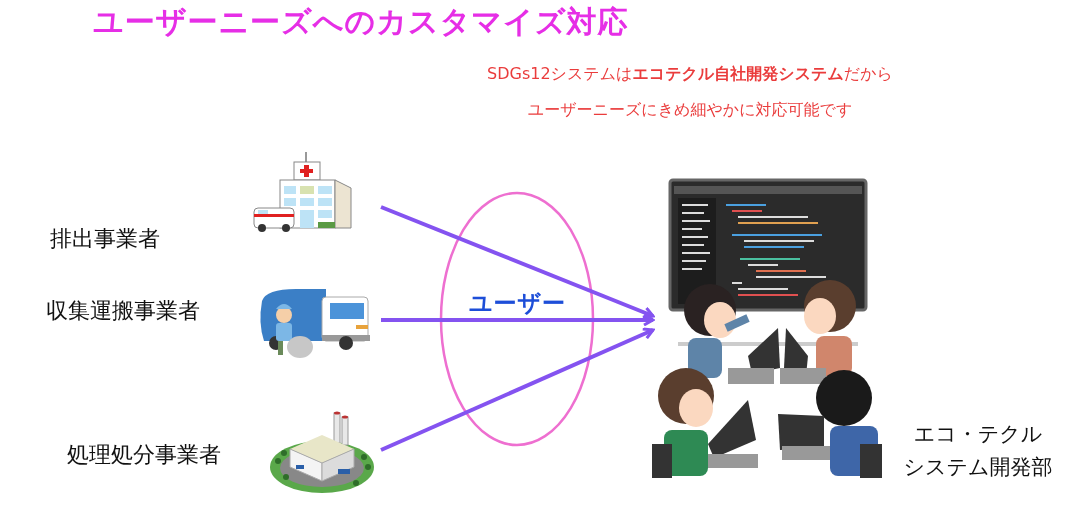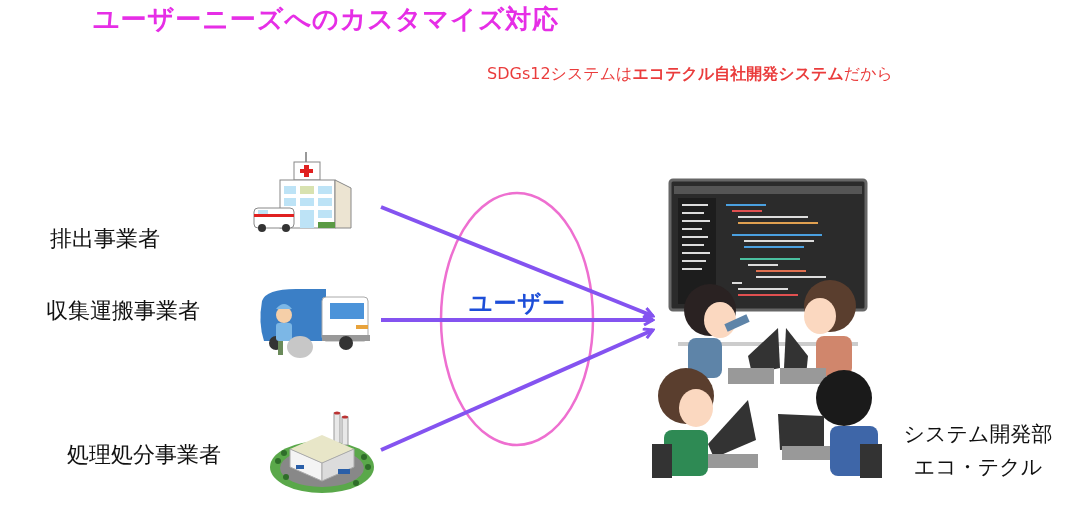--- a/index.html
+++ b/index.html
@@ -1,21 +1,21 @@
 <!DOCTYPE html>
 <html><head>
   <meta charset="utf-8">
   <style>
     html, body { margin: 0; padding: 0; }
     body {
       width: 1080px; height: 512px; background: #ffffff; position: relative; overflow: hidden;
       font-family: "DejaVu Sans", "Liberation Sans", sans-serif;
     }
     .title {
-      position: absolute; left: 93px; top: 2px; font-size: 26px; font-weight: bold;
+      position: absolute; left: 93px; top: 2px; font-size: 30px; font-weight: bold;
       color: #e62ee6; letter-spacing: 1px; white-space: nowrap;
     }
     .subtitle {
       position: absolute; left: 345px; top: 56px; width: 690px; text-align: center;
       color: #ea3c3c; font-size: 16px; line-height: 36px;
     }
     .subtitle b { font-weight: bold; }
     .actor-label {
       position: absolute; font-size: 22px; color: #111; white-space: nowrap;
     }
@@ -30,20 +30,21 @@
       font-size: 21px; line-height: 33px; color: #111;
     }
   </style>
 </head>
 <body>
 
 <div class="title">ユーザーニーズへのカスタマイズ対応</div>
 
 <div class="subtitle">
   <div><span>SDGs12システムは</span><b>エコテクル自社開発システム</b><span>だから</span></div>
+  <div>ユーザーニーズにきめ細やかに対応可能です</div>
 </div>
 
 <div class="actor-label" style="left:50px; top:178px;margin-top:46px;">排出事業者</div>
 <div class="actor-label" style="left:46px; top:296px;">収集運搬事業者</div>
 <div class="actor-label" style="left:35px; top:440px;margin-left:32px;">処理処分事業者</div>
 
 <div class="icon-box" style="left:248px; top:150px; width:115px; height:82px;">
   <svg width="115" height="82" viewBox="0 0 115 82">
     <line x1="58" y1="2" x2="58" y2="12" stroke="#777" stroke-width="1.5"></line>
     <rect x="46" y="12" width="26" height="18" fill="#fff" stroke="#888"></rect>
@@ -176,15 +177,15 @@
     <circle cx="196" cy="220" r="28" fill="#1a1a1a"></circle>
     <rect x="182" y="248" width="48" height="50" rx="8" fill="#3e66a8"></rect>
     <polygon points="130,236 176,238 176,270 132,272" fill="#333"></polygon>
     <rect x="134" y="268" width="48" height="14" fill="#999"></rect>
     <rect x="4" y="266" width="20" height="34" fill="#333"></rect>
     <rect x="212" y="266" width="22" height="34" fill="#333"></rect>
   </svg>
 </div>
 
 <div class="dev-label">
+  <div>エコ・テクル</div>
   <div>システム開発部</div>
-  <div>エコ・テクル</div>
 </div>
 
 </body></html>

